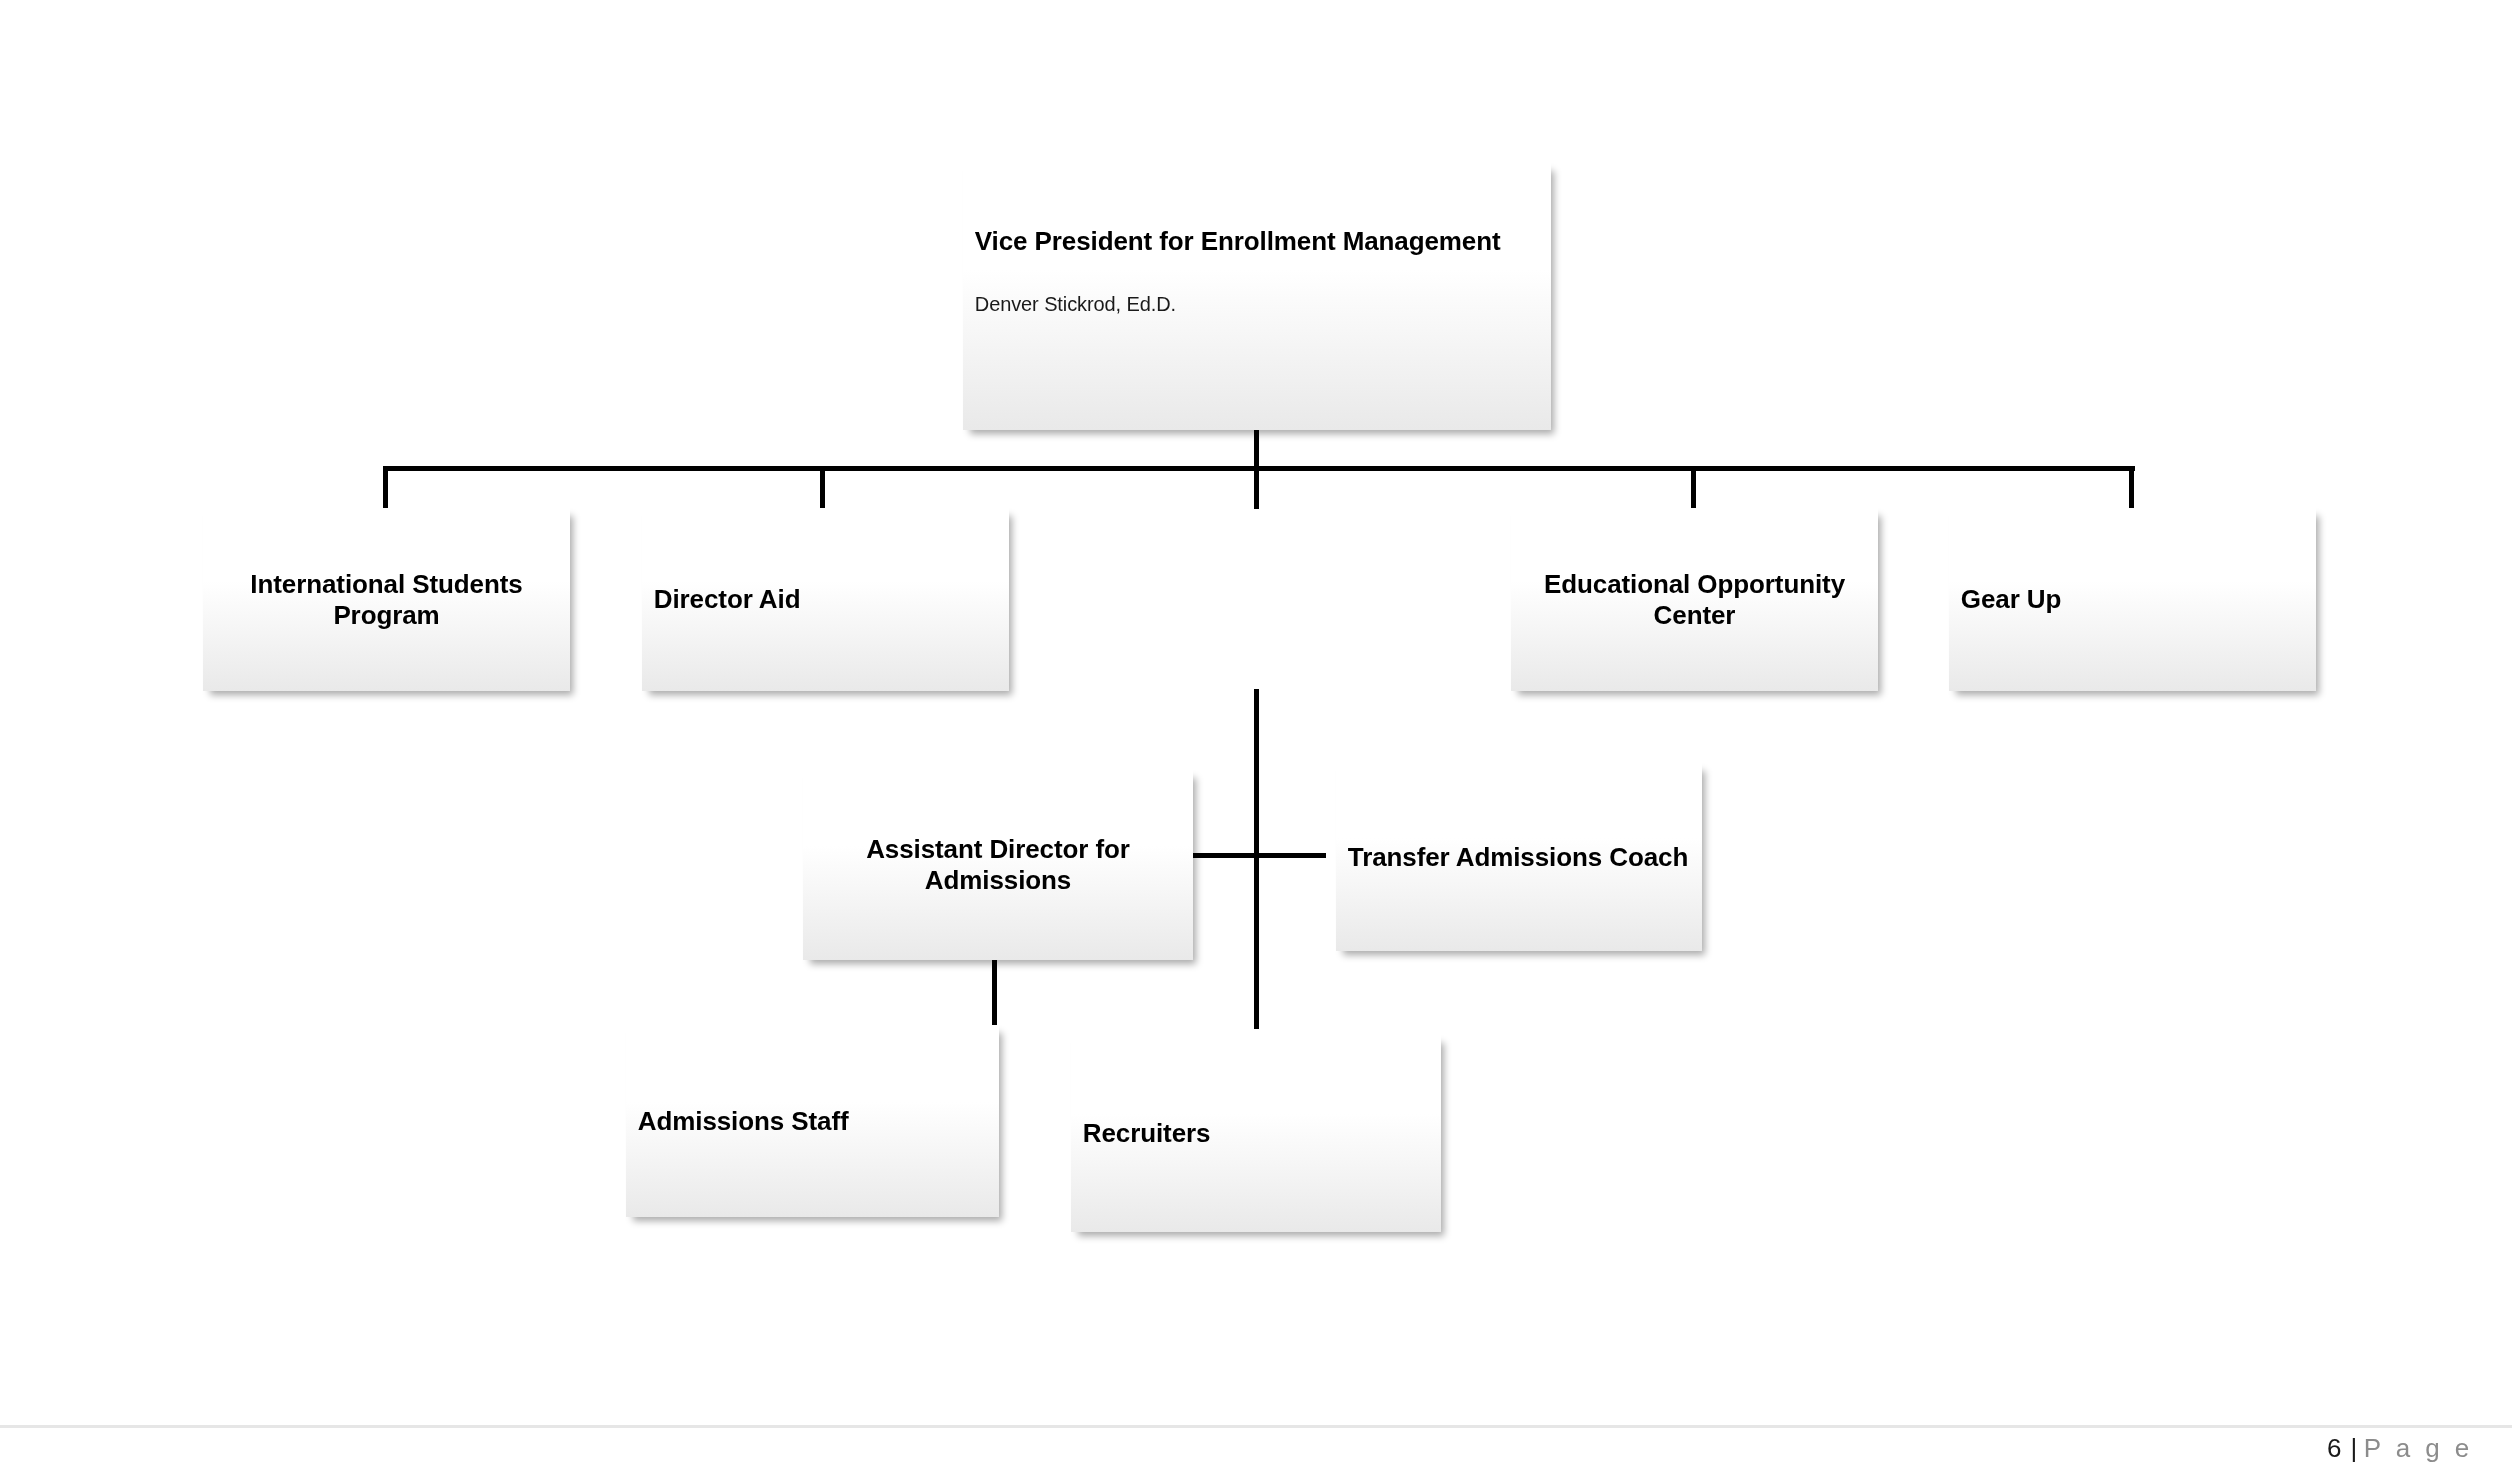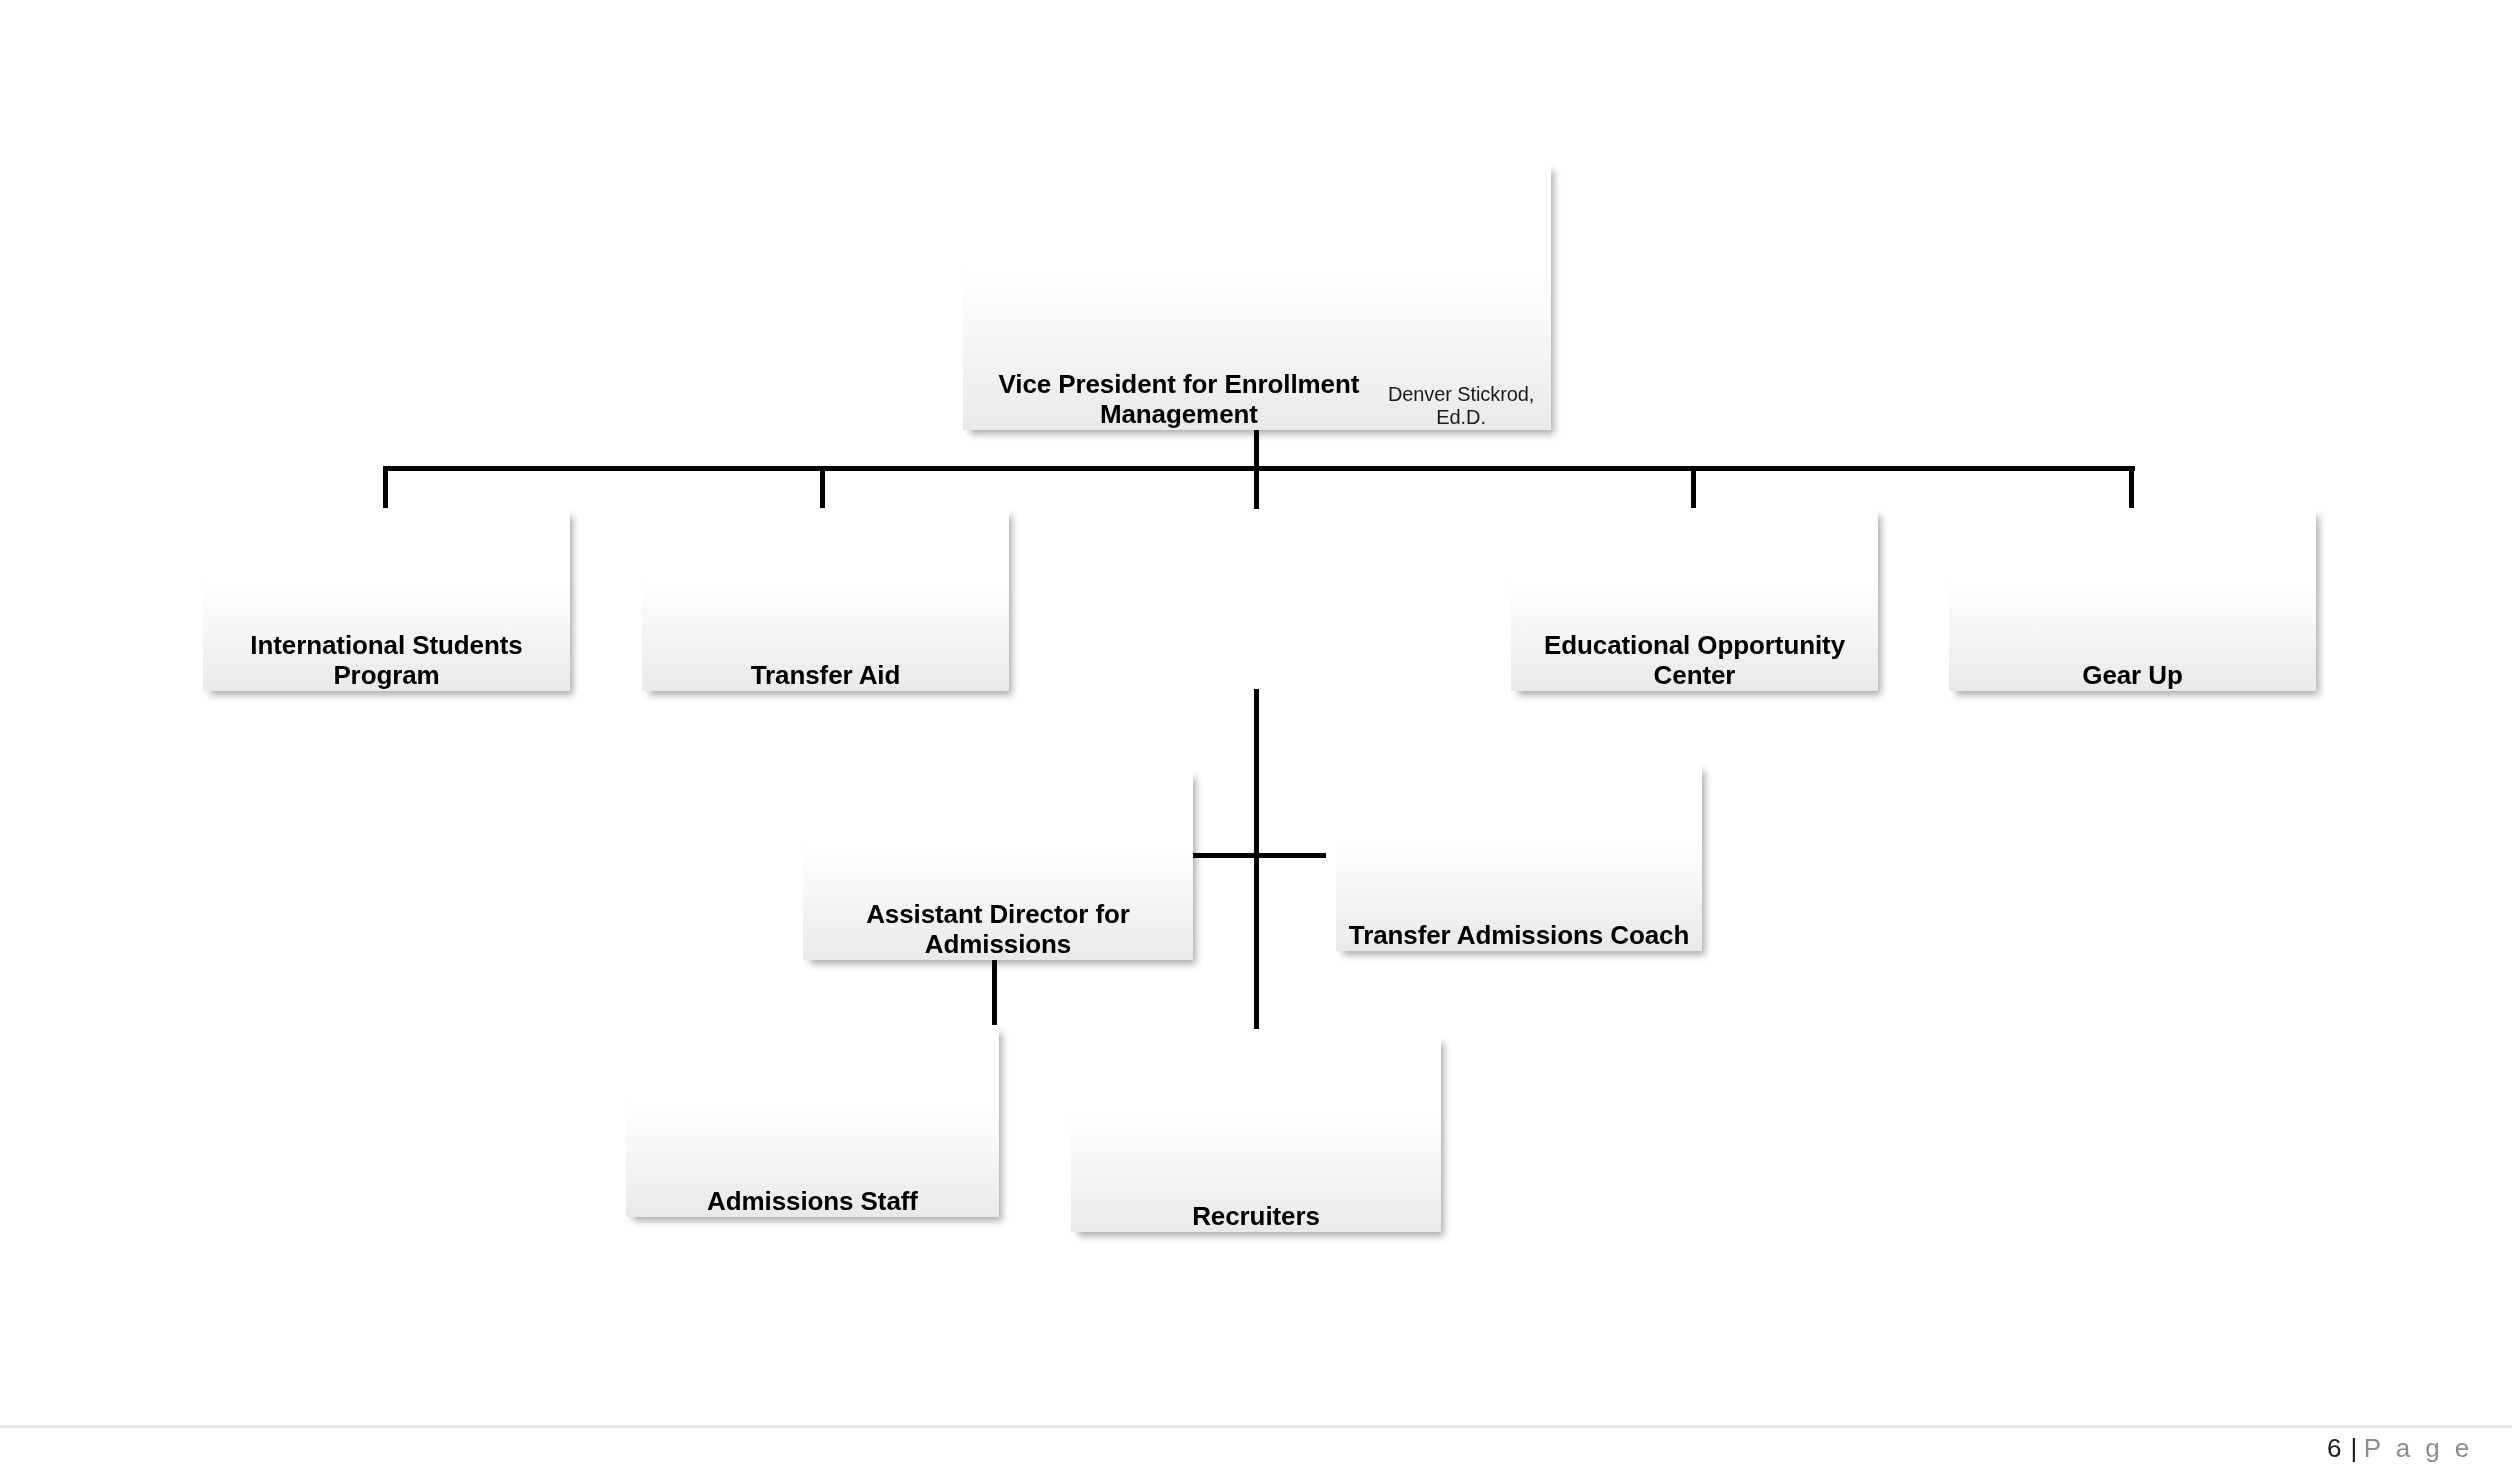--- a/index.html
+++ b/index.html
@@ -32,22 +32,22 @@
   .conn-h { height: 4.6px; }
   .conn-v { width: 4.6px; }
 
   
   .node {
     position: absolute;
     box-sizing: border-box;
     background: linear-gradient(to bottom, #ffffff 0%, #ffffff 40%, #f5f5f5 68%, #e9e9e9 100%);
     box-shadow: 4.6px 5.9px 7.2px -2px rgba(0,0,0,0.33);
     display: flex;
-    flex-direction: row;
-    align-items: flex-end;
+    flex-direction: column;
+    align-items: flex-start;
     justify-content: center;
     text-align: center;
     padding: 0 11.8px;
     z-index: 5;
   }
   .node-title {
     font-weight: bold;
     color: #000000;
     font-size: 26px;
     line-height: 1.18;
@@ -112,21 +112,21 @@
   <div class="conn conn-v" style="left:820px; top:466px; width:5.2px; height:43px;"></div>
   <div class="conn conn-v" style="left:1254px; top:466px; width:5.2px; height:43px;"></div>
   <div class="conn conn-v" style="left:1691px; top:466px; width:5.2px; height:43px;"></div>
   <div class="conn conn-v" style="left:2129px; top:466px; width:5.2px; height:43px;"></div>
 
   <div class="node" style="left:203px; top:508px; width:367px; height:183px;">
     <div class="node-title">International Students Program</div>
   </div>
 
   <div class="node" style="left:642px; top:508px; width:367px; height:183px;">
-    <div class="node-title">Transfer Aid</div>
+    <div class="node-title">Director Aid</div>
   </div>
 
 
   <div class="node" style="left:1511px; top:508px; width:367px; height:183px;">
     <div class="node-title">Educational Opportunity Center</div>
   </div>
 
   <div class="node" style="left:1949px; top:508px; width:367px; height:183px;">
     <div class="node-title">Gear Up</div>
   </div>

